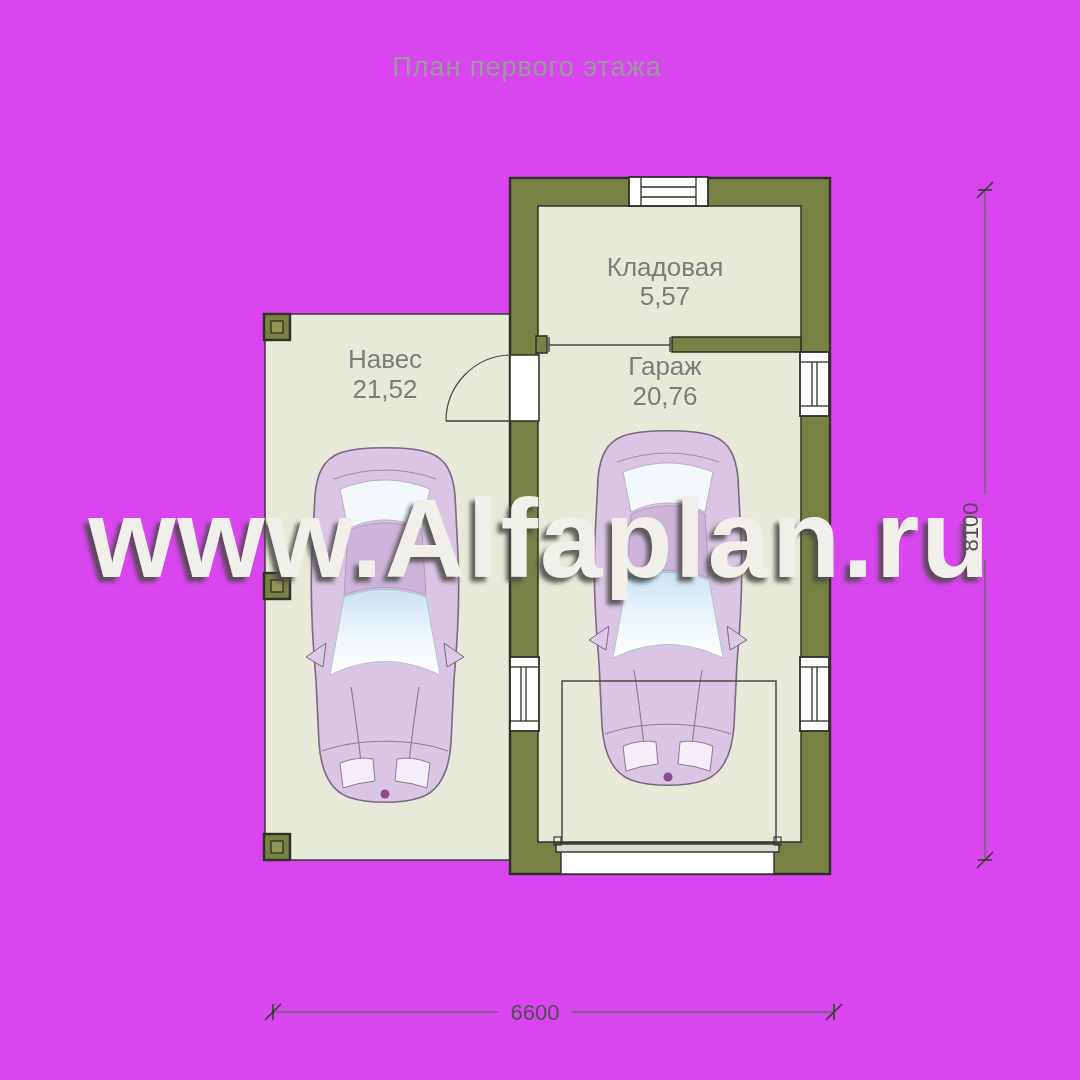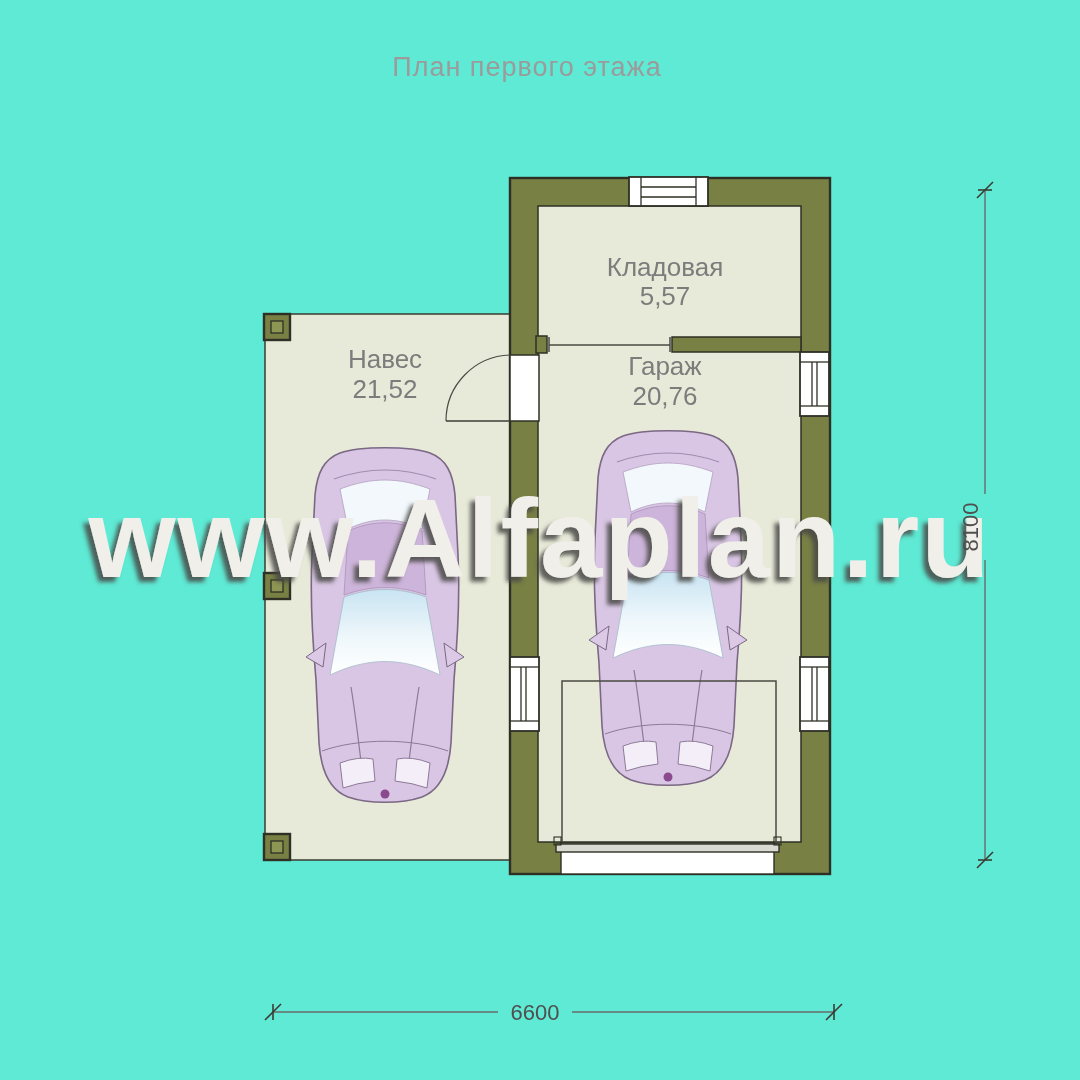--- a/index.html
+++ b/index.html
@@ -1,16 +1,16 @@
 <!DOCTYPE html>
 <html><head>
 <meta charset="utf-8">
 <style>
   html,body{margin:0;padding:0;background:#ffffff;}
-  .page{position:relative;width:1080px;height:1080px;background:#5eead4;overflow:hidden;
+  .page{position:relative;width:1080px;height:1080px;background:#d946ef;overflow:hidden;
         font-family:"Liberation Sans", sans-serif;}
   svg text{font-family:"Liberation Sans", sans-serif;}
   .title-text{fill:#9b9b9b;font-size:27px;letter-spacing:1px;}
   .room-name{fill:#7c7c7c;font-size:26px;}
   .room-area{fill:#7c7c7c;font-size:26px;}
   .dim-text{fill:#4f4f4f;font-size:22px;}
   .thin-line{stroke:#4a4a42;stroke-width:1.5;fill:none;}
   .dim-line{stroke:#6a6a6a;stroke-width:1.4;fill:none;}
   .dim-tick{stroke:#3c3c34;stroke-width:1.6;fill:none;}
   .wall-stroke{stroke:#2e3026;stroke-width:2.4;}

